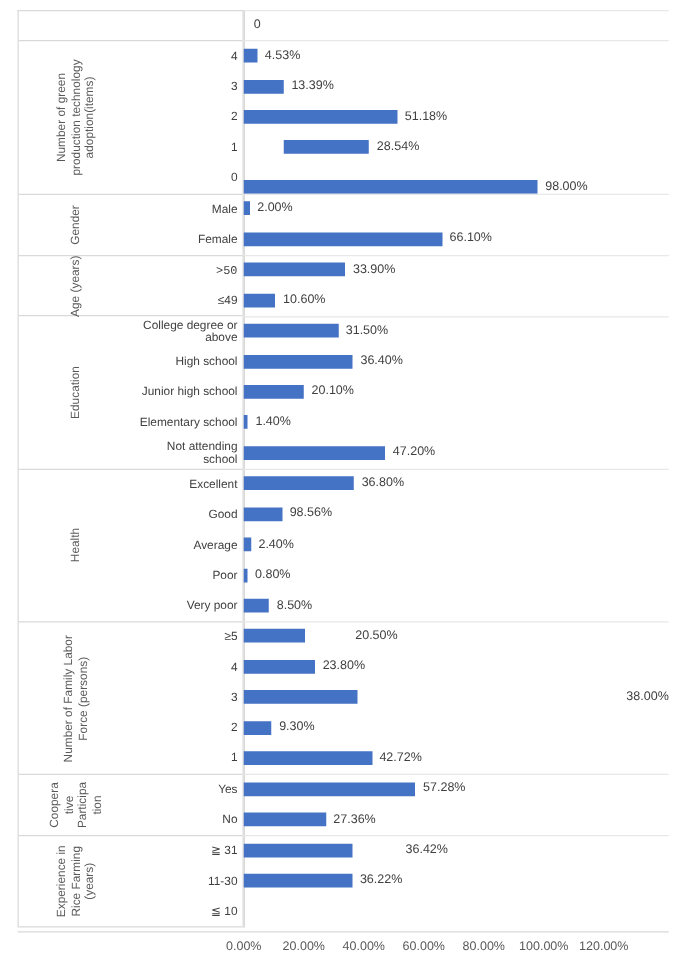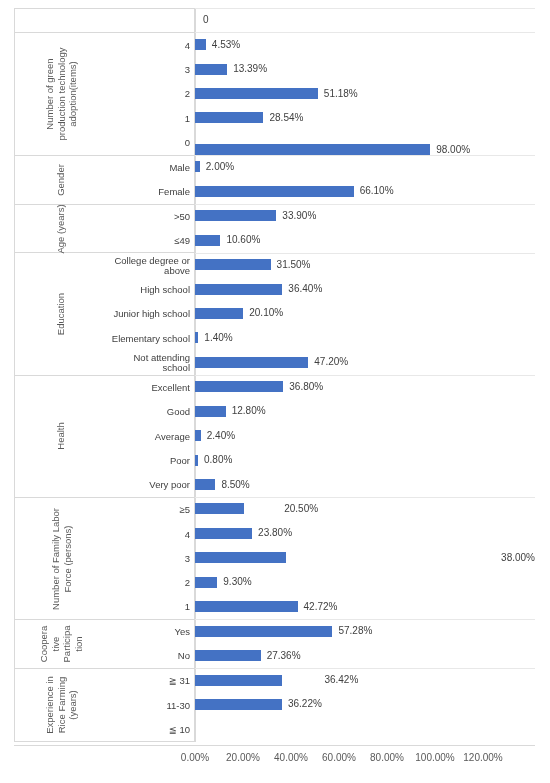--- a/index.html
+++ b/index.html
@@ -177,21 +177,21 @@
           <div class="grp-ticks">
             <div class="tick-label" style="height: 24.45px;">Male</div>
             <div class="tick-label" style="height: 24.45px;">Female</div>
           </div>
         </div>
         <div class="grp" style="height: 48.9px;">
           <div class="grp-label">
             <div class="grp-label-inner">Age (years)</div>
           </div>
           <div class="grp-ticks">
-            <div class="tick-label" style="height: 24.45px;">&gt;50</div>
+            <div class="tick-label" style="height: 24.45px; font-family: Liberation Mono, monospace;">&gt;50</div>
             <div class="tick-label" style="height: 24.45px;">≤49</div>
           </div>
         </div>
         <div class="grp" style="height: 122.25px;">
           <div class="grp-label">
             <div class="grp-label-inner">Education</div>
           </div>
           <div class="grp-ticks">
             <div class="tick-label" style="height: 24.45px;">College degree or above</div>
             <div class="tick-label" style="height: 24.45px;">High school</div>
@@ -255,21 +255,21 @@
           <span class="bar-value">4.53%</span>
         </div>
         <div class="bar-row" style="height: 24.45px;">
           <div class="bar" style="width: 32.136px; background: rgb(68, 114, 196);"></div>
           <span class="bar-value">13.39%</span>
         </div>
         <div class="bar-row" style="height: 24.45px;">
           <div class="bar" style="width: 122.832px; background: rgb(68, 114, 196);"></div>
           <span class="bar-value">51.18%</span>
         </div>
-        <div class="bar-row" style="height: 24.45px;">
+        <div class="bar-row" style="height: 24.45px; padding-left: 32px;">
           <div class="bar" style="width: 68.496px; background: rgb(68, 114, 196);"></div>
           <span class="bar-value">28.54%</span>
         </div>
         <div class="bar-row" style="height: 24.45px; align-items: flex-end;">
           <div class="bar" style="width: 235.2px; background: rgb(68, 114, 196);"></div>
           <span class="bar-value">98.00%</span>
         </div>
         <div class="bar-row" style="height: 24.45px;">
           <div class="bar" style="width: 4.8px; background: rgb(68, 114, 196);"></div>
           <span class="bar-value">2.00%</span>
@@ -305,21 +305,21 @@
         <div class="bar-row" style="height: 24.45px;">
           <div class="bar" style="width: 113.28px; background: rgb(68, 114, 196);"></div>
           <span class="bar-value">47.20%</span>
         </div>
         <div class="bar-row" style="height: 24.45px;">
           <div class="bar" style="width: 88.32px; background: rgb(68, 114, 196);"></div>
           <span class="bar-value">36.80%</span>
         </div>
         <div class="bar-row" style="height: 24.45px;">
           <div class="bar" style="width: 30.72px; background: rgb(68, 114, 196);"></div>
-          <span class="bar-value">12.80%</span>
+          <span class="bar-value">98.56%</span>
         </div>
         <div class="bar-row" style="height: 24.45px;">
           <div class="bar" style="width: 5.76px; background: rgb(68, 114, 196);"></div>
           <span class="bar-value">2.40%</span>
         </div>
         <div class="bar-row" style="height: 24.45px;">
           <div class="bar" style="width: 3px; background: rgb(68, 114, 196);"></div>
           <span class="bar-value">0.80%</span>
         </div>
         <div class="bar-row" style="height: 24.45px;">

